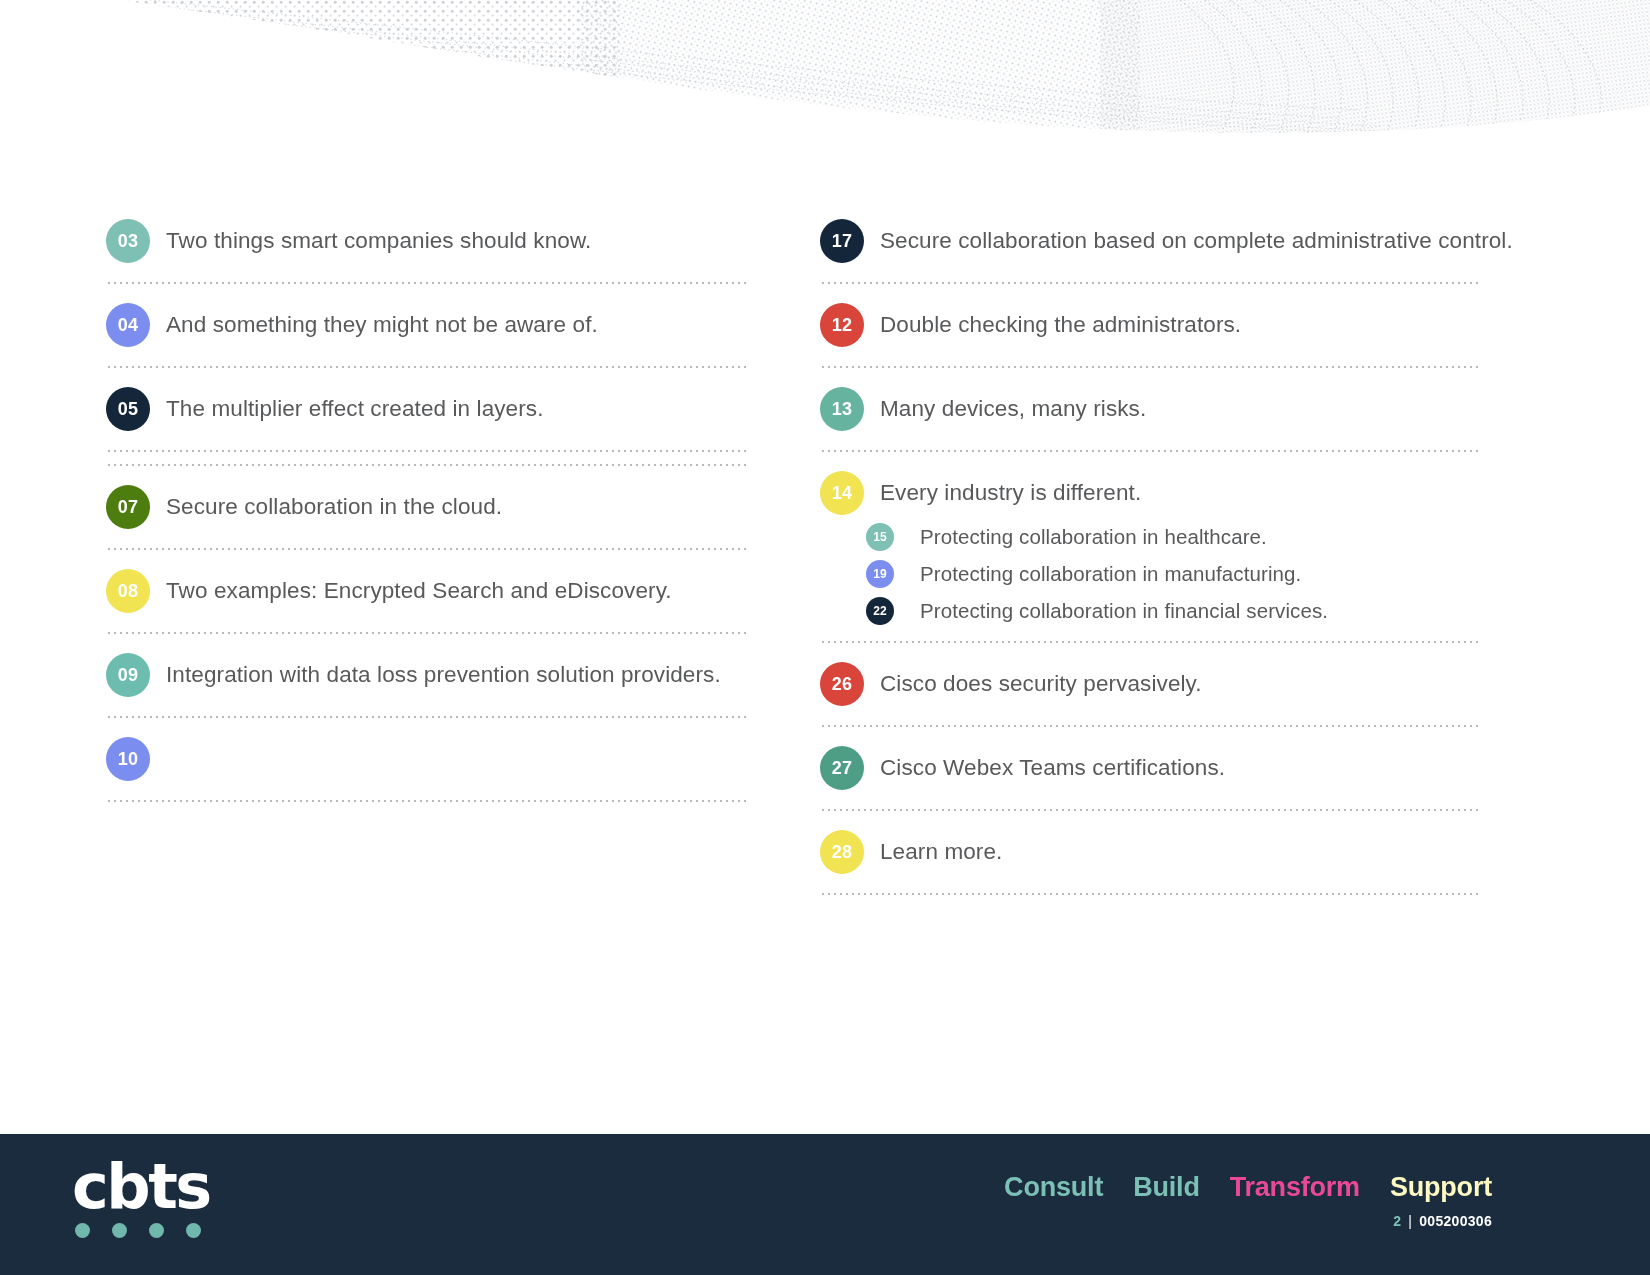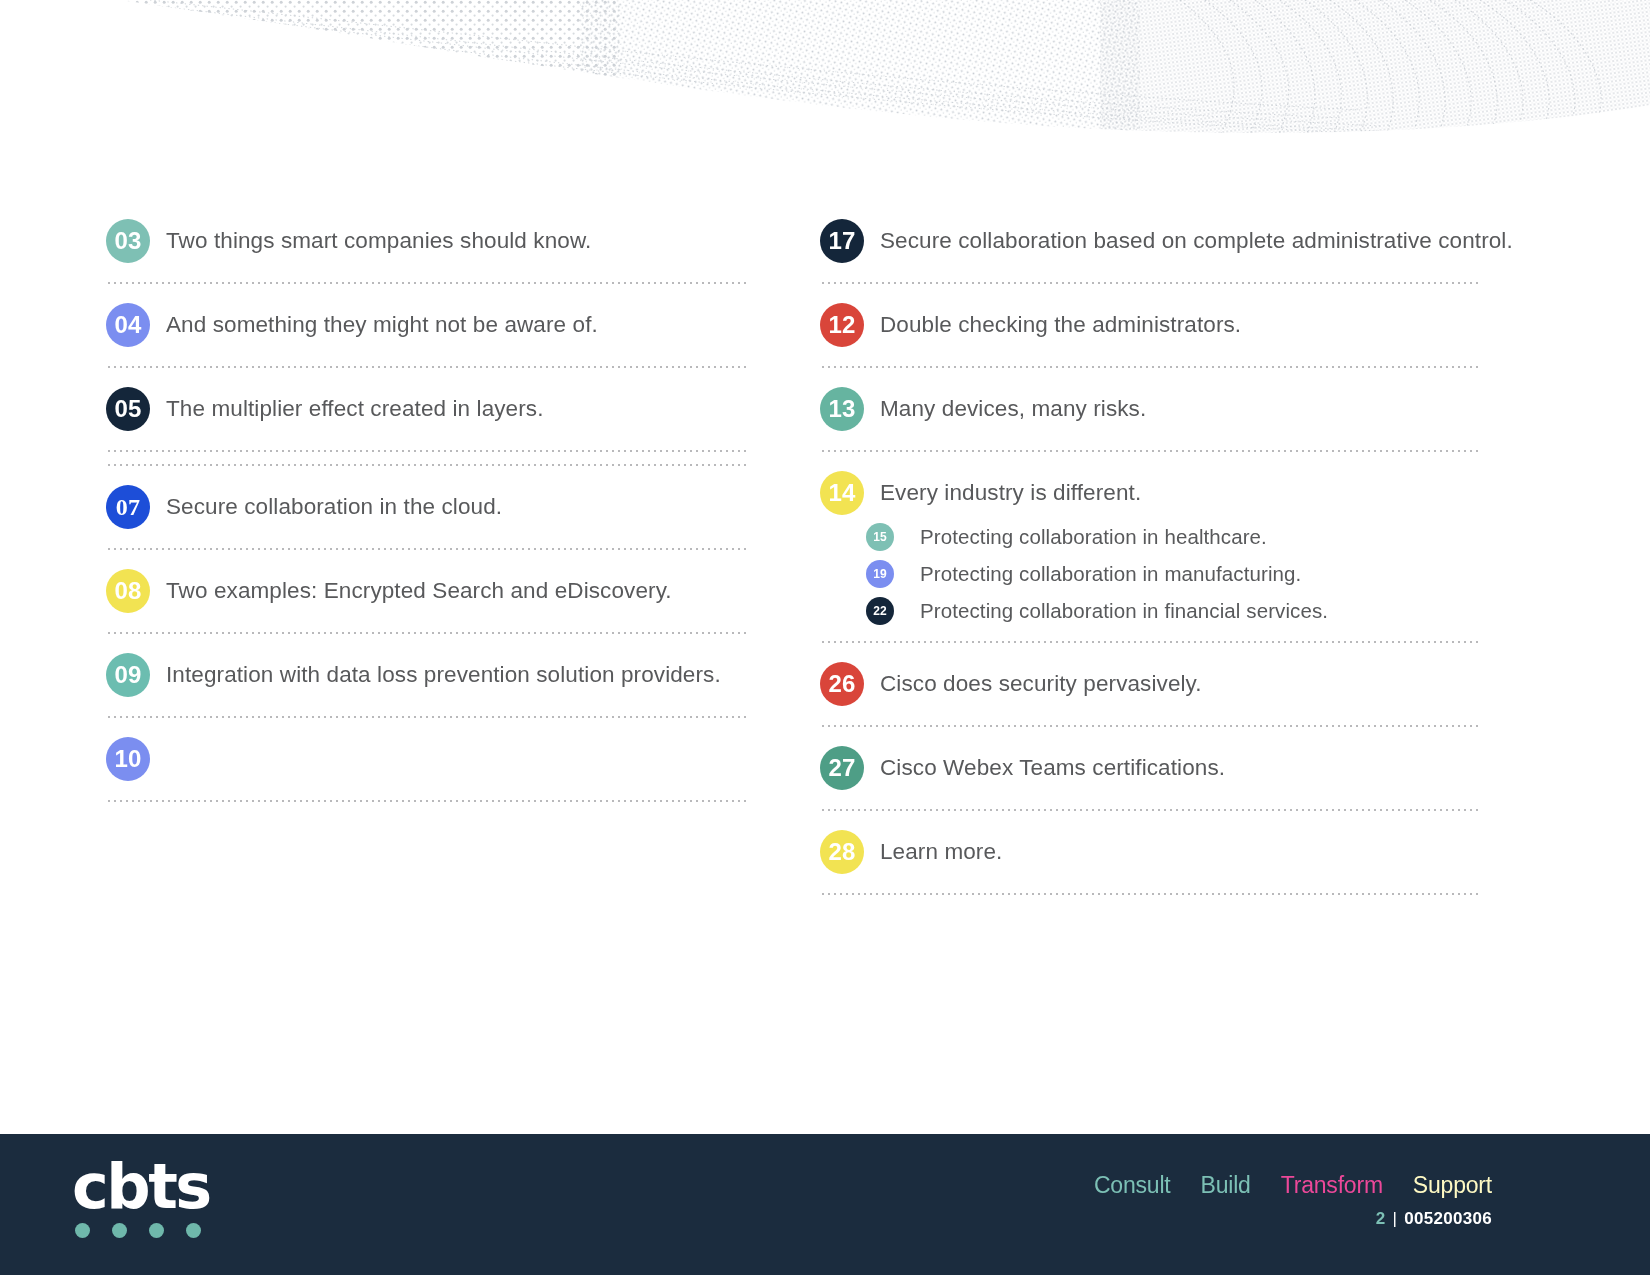--- a/index.html
+++ b/index.html
@@ -52,21 +52,21 @@
     align-items: center;
     min-height: 58px;
   }
 
   .badge {
     flex: 0 0 auto;
     width: 44px;
     height: 44px;
     border-radius: 50%;
     color: #ffffff;
-    font-size: 24px;
+    font-size: 18px;
     font-weight: bold;
     letter-spacing: 0.2px;
     display: flex;
     align-items: center;
     justify-content: center;
     line-height: 1;
   }
 
   .badge.sub {
     width: 28px;
@@ -153,27 +153,27 @@
     text-align: right;
   }
   .footer-nav {
     display: flex;
     gap: 30px;
     justify-content: flex-end;
     align-items: baseline;
   }
   .footer-nav span {
     color: #7cc0b5;
-    font-size: 23px;
-    font-weight: normal;
+    font-size: 27px;
+    font-weight: bold;
     letter-spacing: -0.2px;
   }
   .footer-meta {
     margin-top: 10px;
-    font-size: 17px;
+    font-size: 14px;
     font-weight: bold;
     color: #ffffff;
     letter-spacing: 0.3px;
   }
   .footer-meta .pg { color: #7cc0b5; }
   .footer-meta .sep { color: #ffffff; margin: 0 7px; font-weight: normal; }
 </style>
 </head>
 <body>
 
@@ -268,21 +268,21 @@
       </div>
       <div class="dotline"></div>
     </div>
 
     <div class="toc-entry">
       <div class="dotline"></div>
     </div>
 
     <div class="toc-entry">
       <div class="toc-row">
-        <div class="badge" style="background: #1d4ed8; font-family: Liberation Serif, serif;">07</div>
+        <div class="badge" style="background: #4d7c0f;">07</div>
         <div class="entry-text">Secure collaboration in the cloud.</div>
       </div>
       <div class="dotline"></div>
     </div>
 
     <div class="toc-entry">
       <div class="toc-row">
         <div class="badge" style="background: rgb(242, 227, 82);">08</div>
         <div class="entry-text">Two examples: Encrypted Search and eDiscovery.</div>
       </div>

